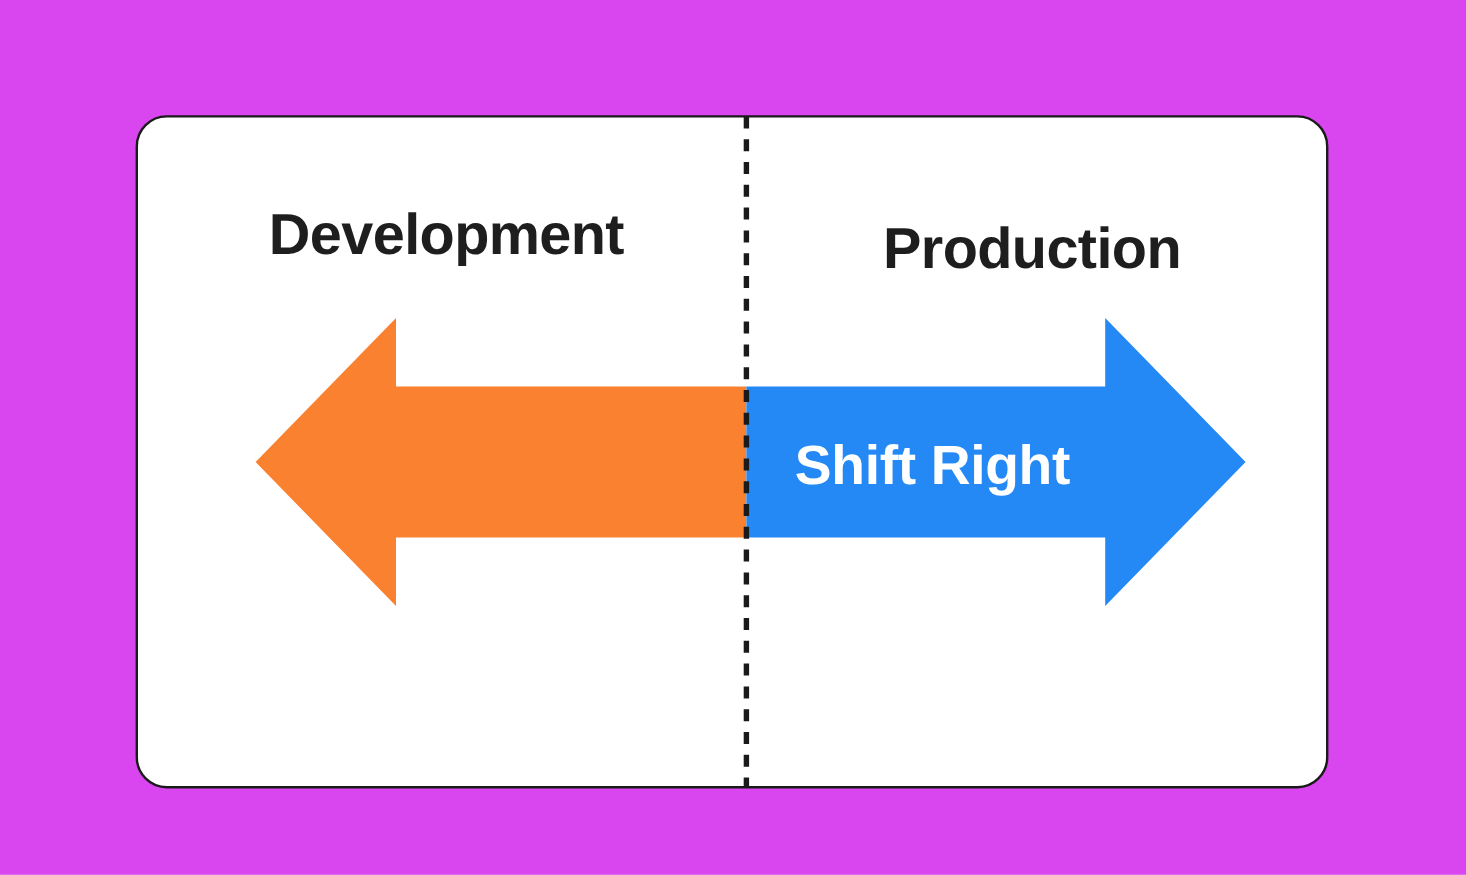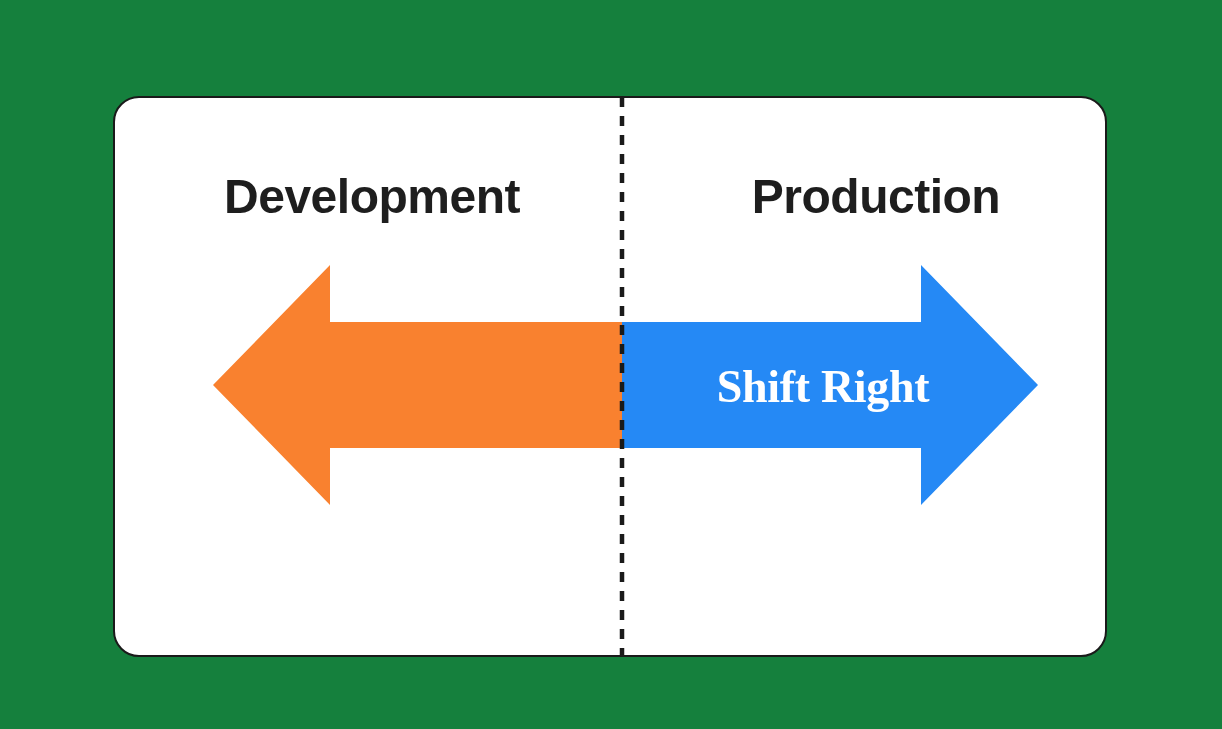--- a/index.html
+++ b/index.html
@@ -12,21 +12,21 @@
     height: 729px;
     background: #ffffff;
     font-family: "Liberation Sans", sans-serif;
     overflow: hidden;
   }
 
   #diagram-root {
     position: relative;
     width: 1222px;
     height: 729px;
-    background: #15803d;
+    background: #d946ef;
   }
 
   
   .card {
     position: absolute;
     left: 113px;
     top: 96px;
     width: 994px;
     height: 561px;
     box-sizing: border-box;
@@ -55,45 +55,45 @@
     color: #1e1e1e;
     text-align: center;
     white-space: nowrap;
     line-height: 60px;
   }
   .section-title.dev {
     left: 152px;
     width: 440px;
   }
   .section-title.prod {
-    left: 676px;
+    left: 660px;
     width: 400px;
+    margin-top: 11px;
   }
 
   
   .arrow-label {
     position: absolute;
     top: 360px;
     font-size: 46px;
     font-weight: 600;
     letter-spacing: -0.3px;
     color: #ffffff;
     text-align: center;
     white-space: nowrap;
     line-height: 54px;
     pointer-events: none;
   }
   .arrow-label.left-label {
     left: 288px;
     width: 300px;
   }
   .arrow-label.right-label {
-    left: 673px;
+    left: 627px;
     width: 300px;
-    font-family: Liberation Serif, serif;
   }
 </style>
 </head>
 <body>
 
 <div id="diagram-root">
 
   <div class="card"></div>
 
   <svg class="canvas" viewBox="0 0 1222 729" xmlns="http://www.w3.org/2000/svg">

